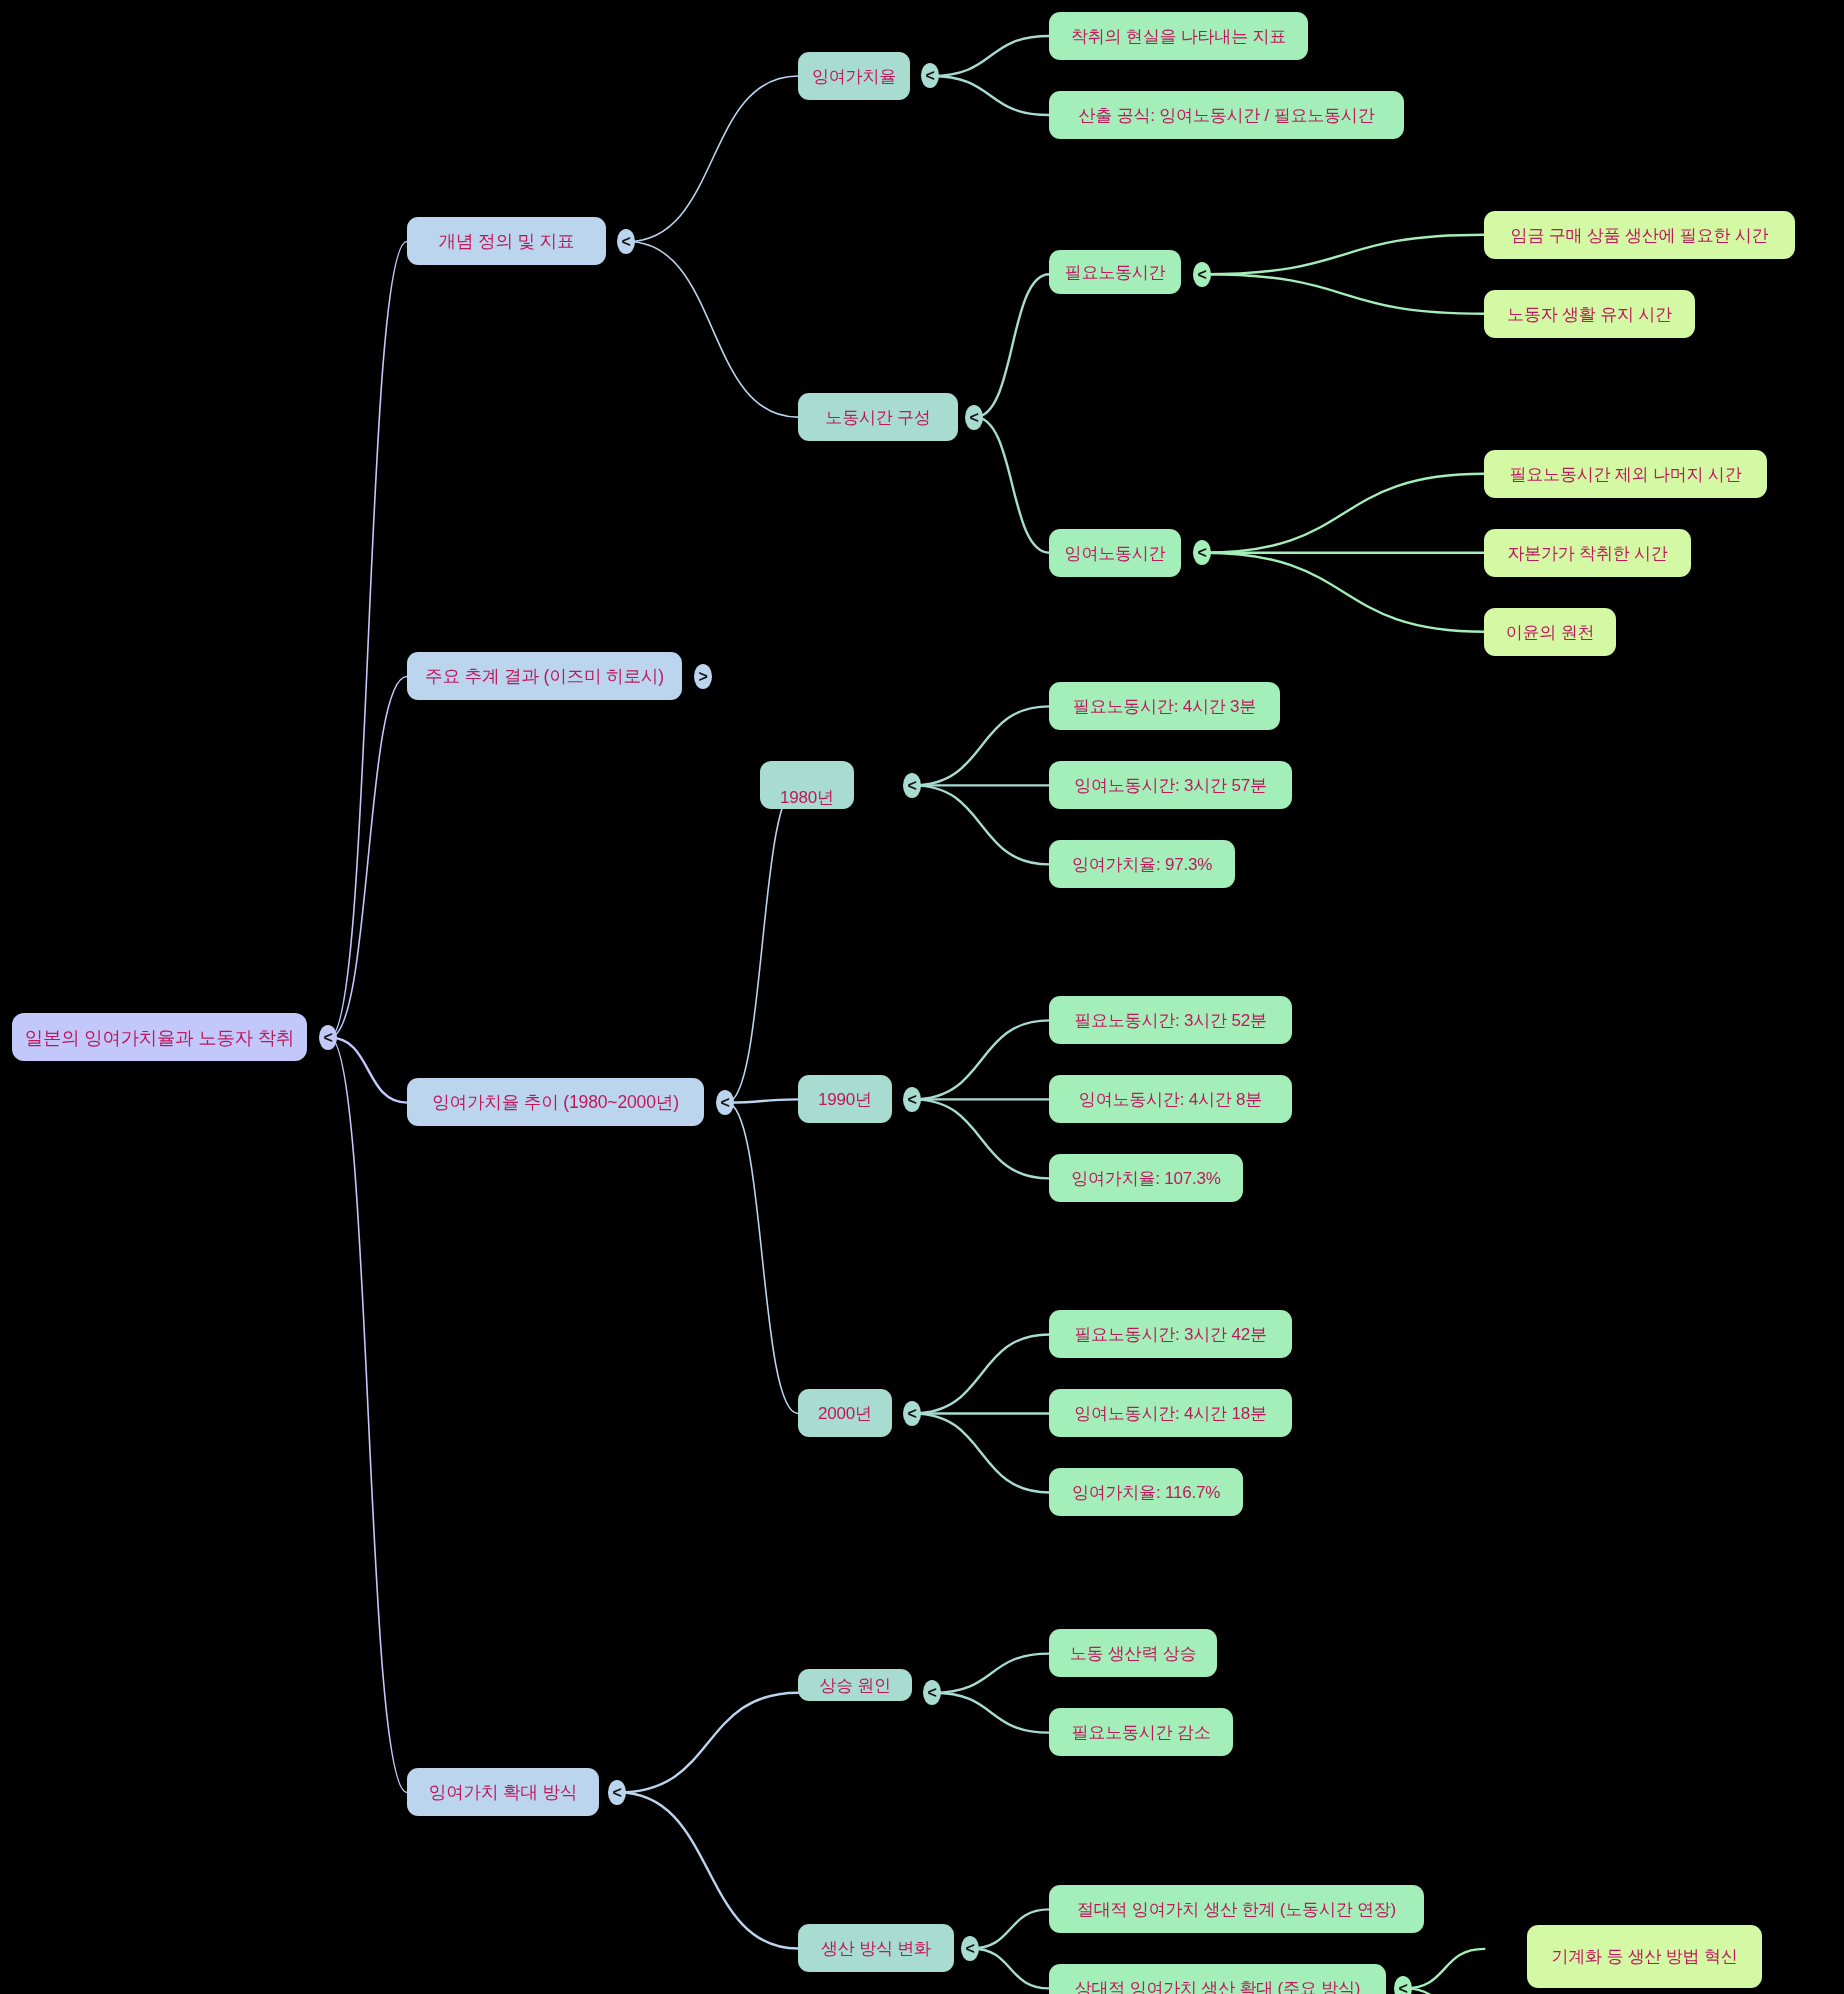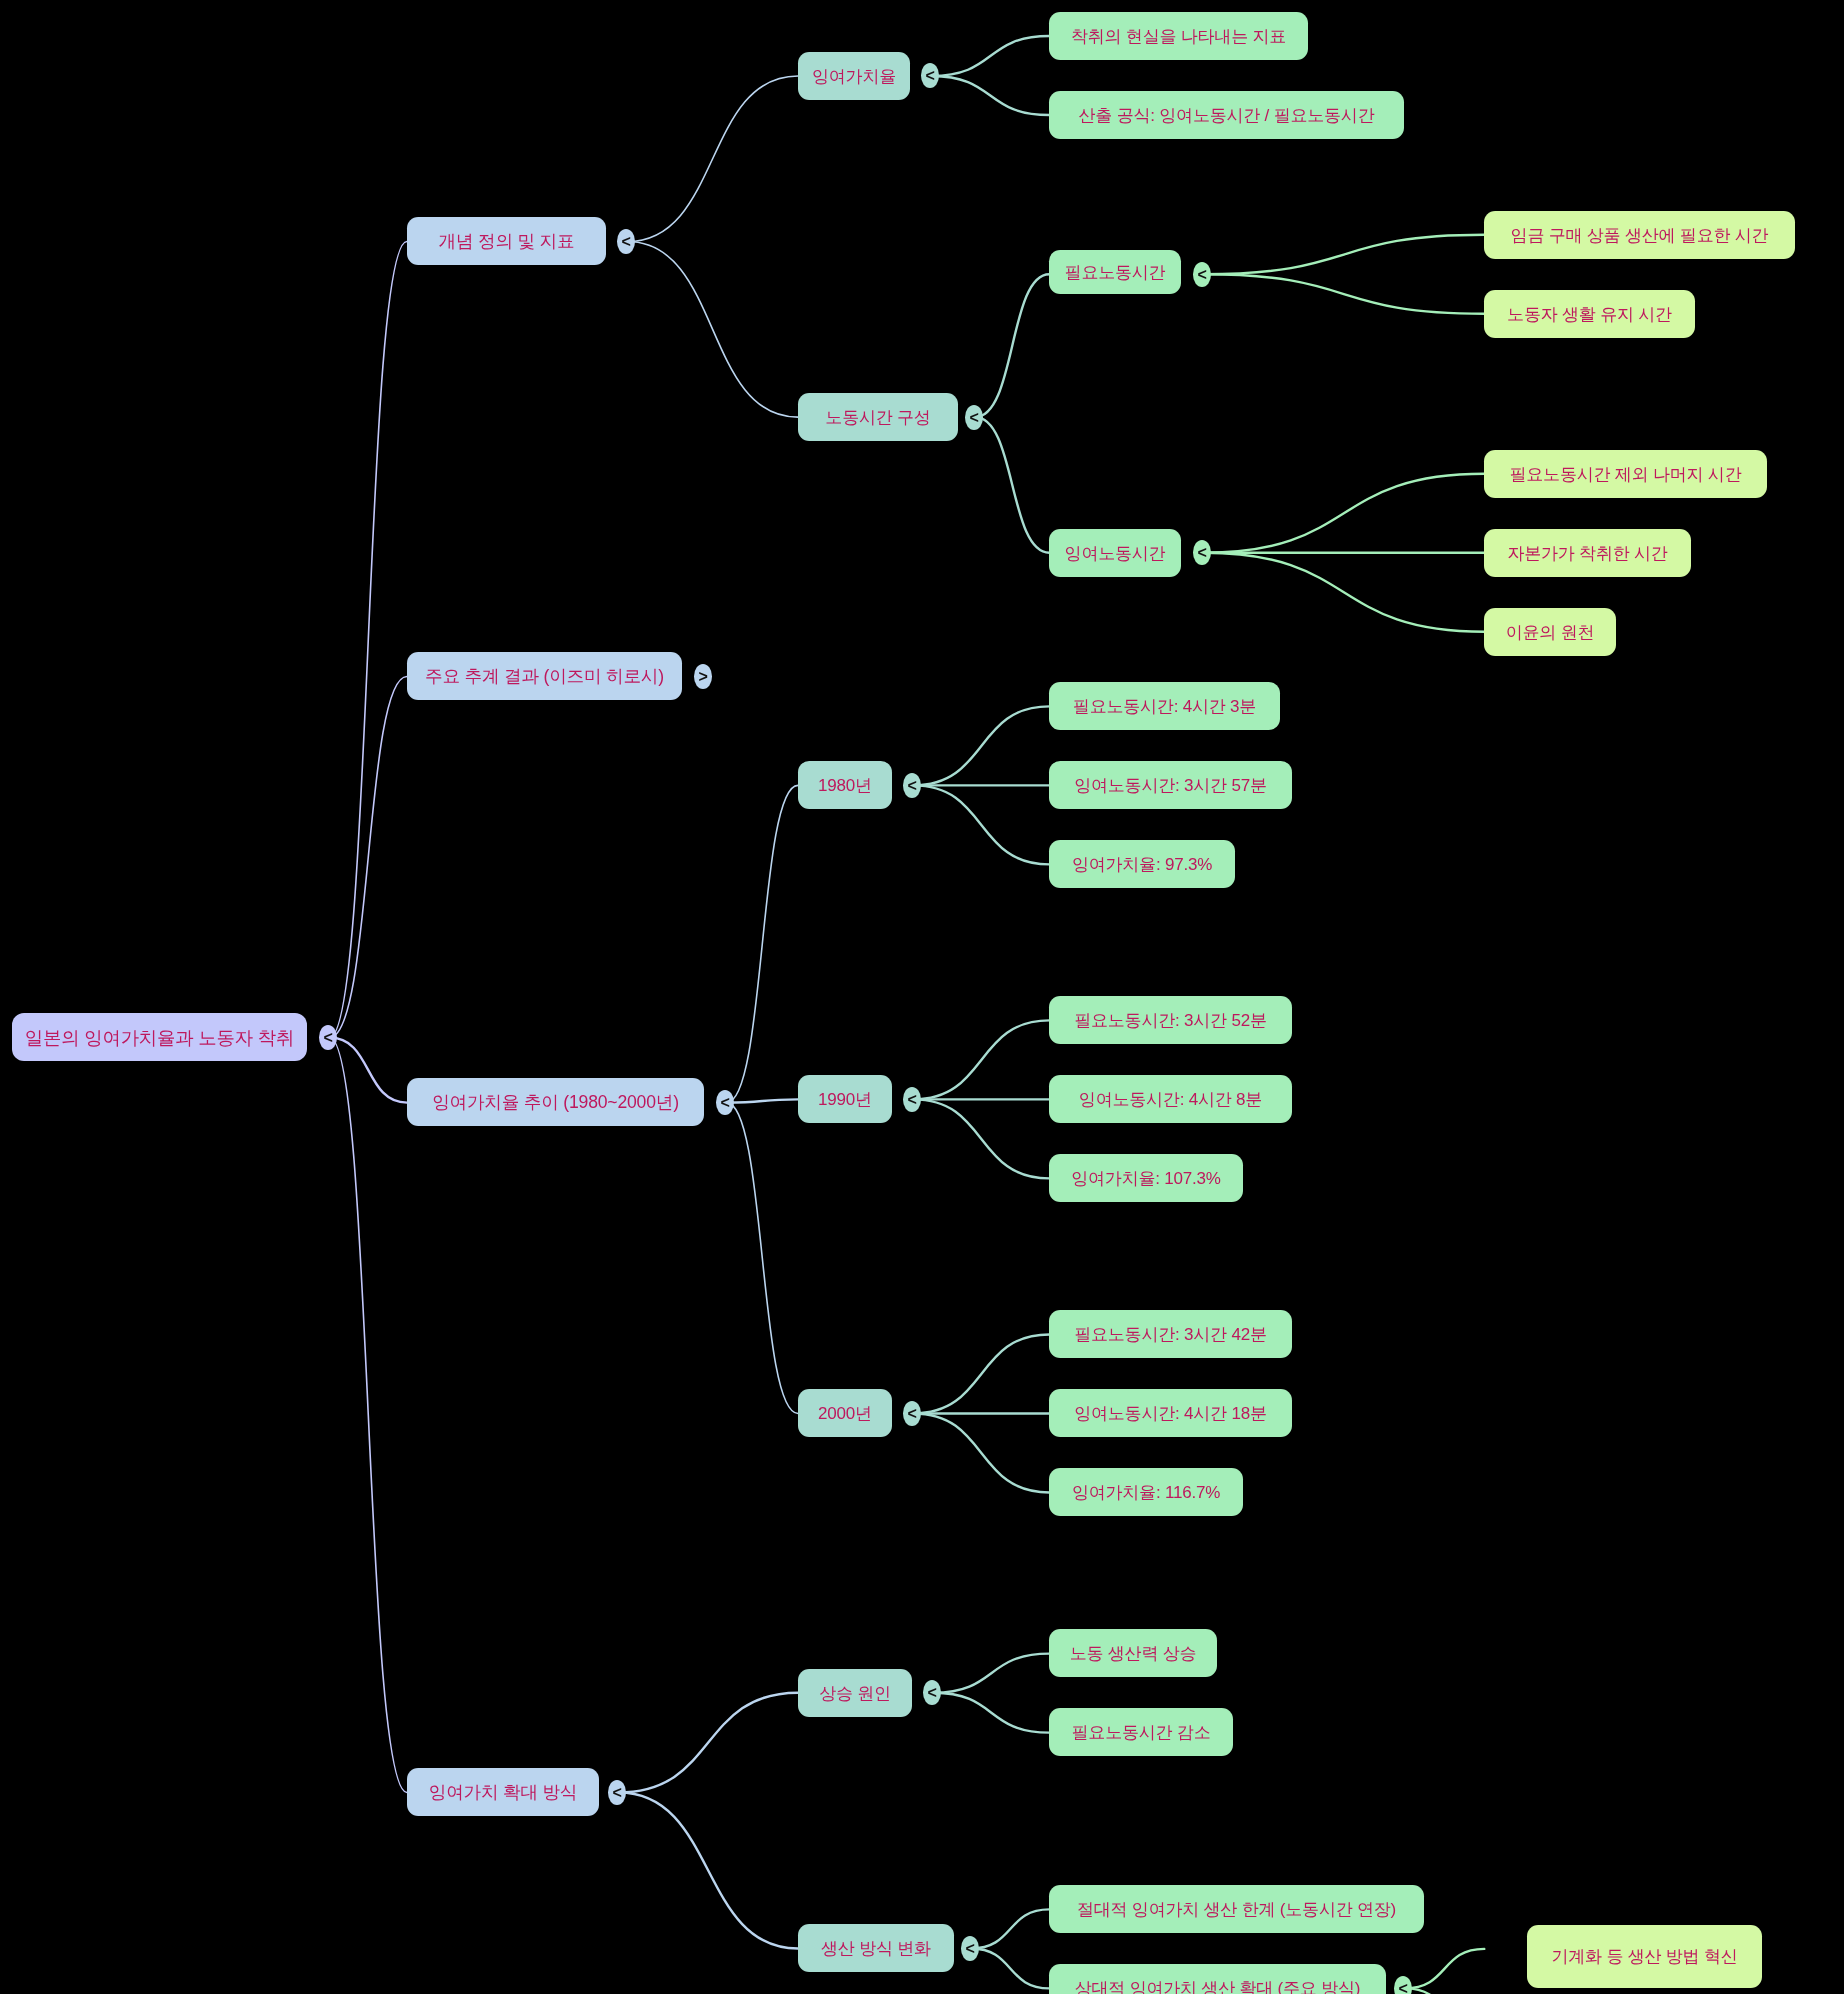--- a/index.html
+++ b/index.html
@@ -147,21 +147,21 @@
         <span class="label">이윤의 원천</span>
       </div>
       <div class="node lvl1" style="left: 407px; top: 652px; width: 275px; height: 48px;">
         <span class="label">주요 추계 결과 (이즈미 히로시)</span>
       </div>
       <div class="toggle tg1" style="left: 694px; top: 664px;">&gt;</div>
       <div class="node lvl1" style="left: 407px; top: 1078px; width: 297px; height: 48px;">
         <span class="label">잉여가치율 추이 (1980~2000년)</span>
       </div>
       <div class="toggle tg1" style="left: 716px; top: 1090px;">&lt;</div>
-      <div class="node lvl2" style="left: 798px; top: 761px; width: 94px; height: 48px;">
+      <div class="node lvl2" style="left: 760px; top: 761px; width: 94px; height: 48px; align-items: flex-end;">
         <span class="label">1980년</span>
       </div>
       <div class="toggle tg2" style="left: 903px; top: 773px;">&lt;</div>
       <div class="node lvl3" style="left: 1049px; top: 682px; width: 231px; height: 48px;">
         <span class="label">필요노동시간: 4시간 3분</span>
       </div>
       <div class="node lvl3" style="left: 1049px; top: 761px; width: 243px; height: 48px;">
         <span class="label">잉여노동시간: 3시간 57분</span>
       </div>
       <div class="node lvl3" style="left: 1049px; top: 840px; width: 186px; height: 48px; text-align: right;">
@@ -190,21 +190,21 @@
       <div class="node lvl3" style="left: 1049px; top: 1389px; width: 243px; height: 48px;">
         <span class="label">잉여노동시간: 4시간 18분</span>
       </div>
       <div class="node lvl3" style="left: 1049px; top: 1468px; width: 194px; height: 48px;">
         <span class="label">잉여가치율: 116.7%</span>
       </div>
       <div class="node lvl1" style="left: 407px; top: 1768px; width: 192px; height: 48px;">
         <span class="label">잉여가치 확대 방식</span>
       </div>
       <div class="toggle tg1" style="left: 608px; top: 1780px;">&lt;</div>
-      <div class="node lvl2" style="left: 798px; top: 1669px; width: 114px; height: 48px;">
+      <div class="node lvl2" style="left: 798px; top: 1669px; width: 114px; height: 32px;">
         <span class="label">상승 원인</span>
       </div>
       <div class="toggle tg2" style="left: 923px; top: 1680px;">&lt;</div>
       <div class="node lvl3" style="left: 1049px; top: 1629px; width: 168px; height: 48px;">
         <span class="label">노동 생산력 상승</span>
       </div>
       <div class="node lvl3" style="left: 1049px; top: 1708px; width: 184px; height: 48px;">
         <span class="label">필요노동시간 감소</span>
       </div>
       <div class="node lvl2" style="left: 798px; top: 1924px; width: 156px; height: 48px;">

